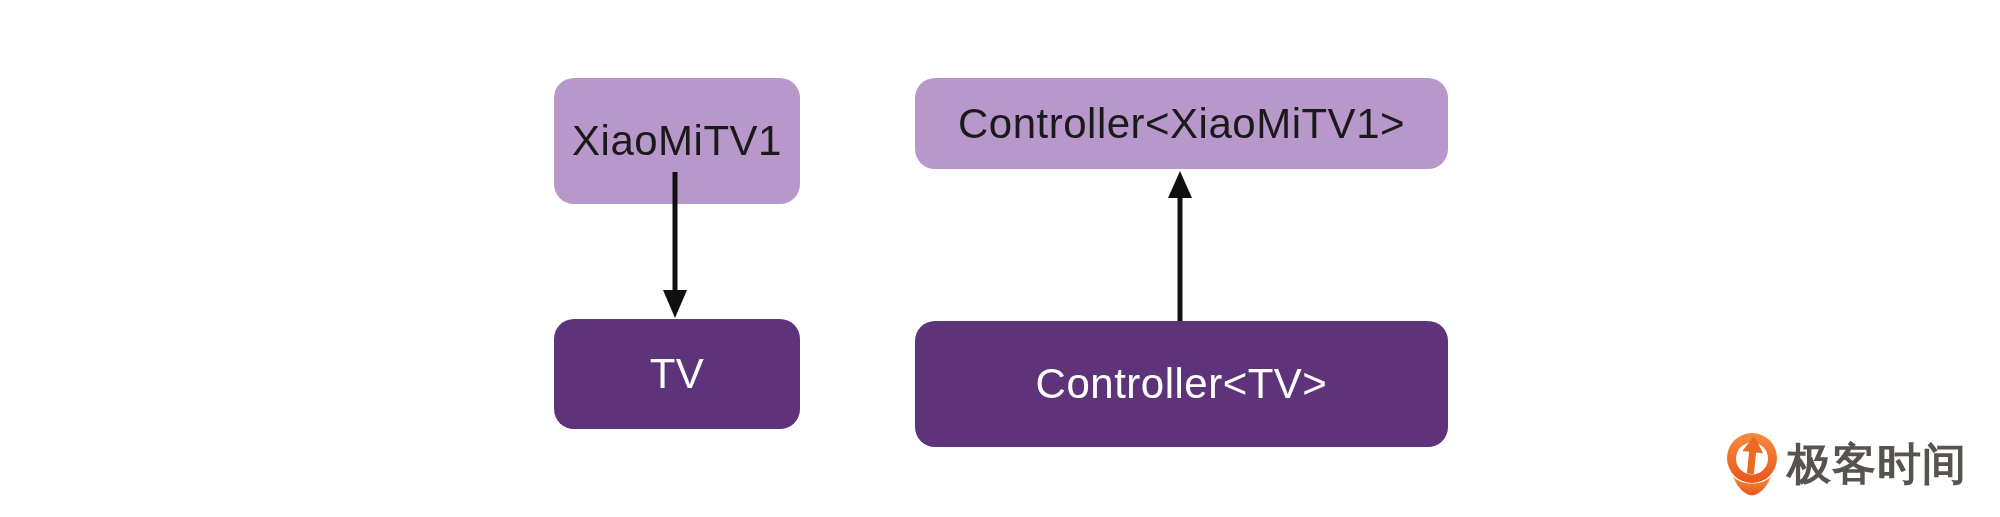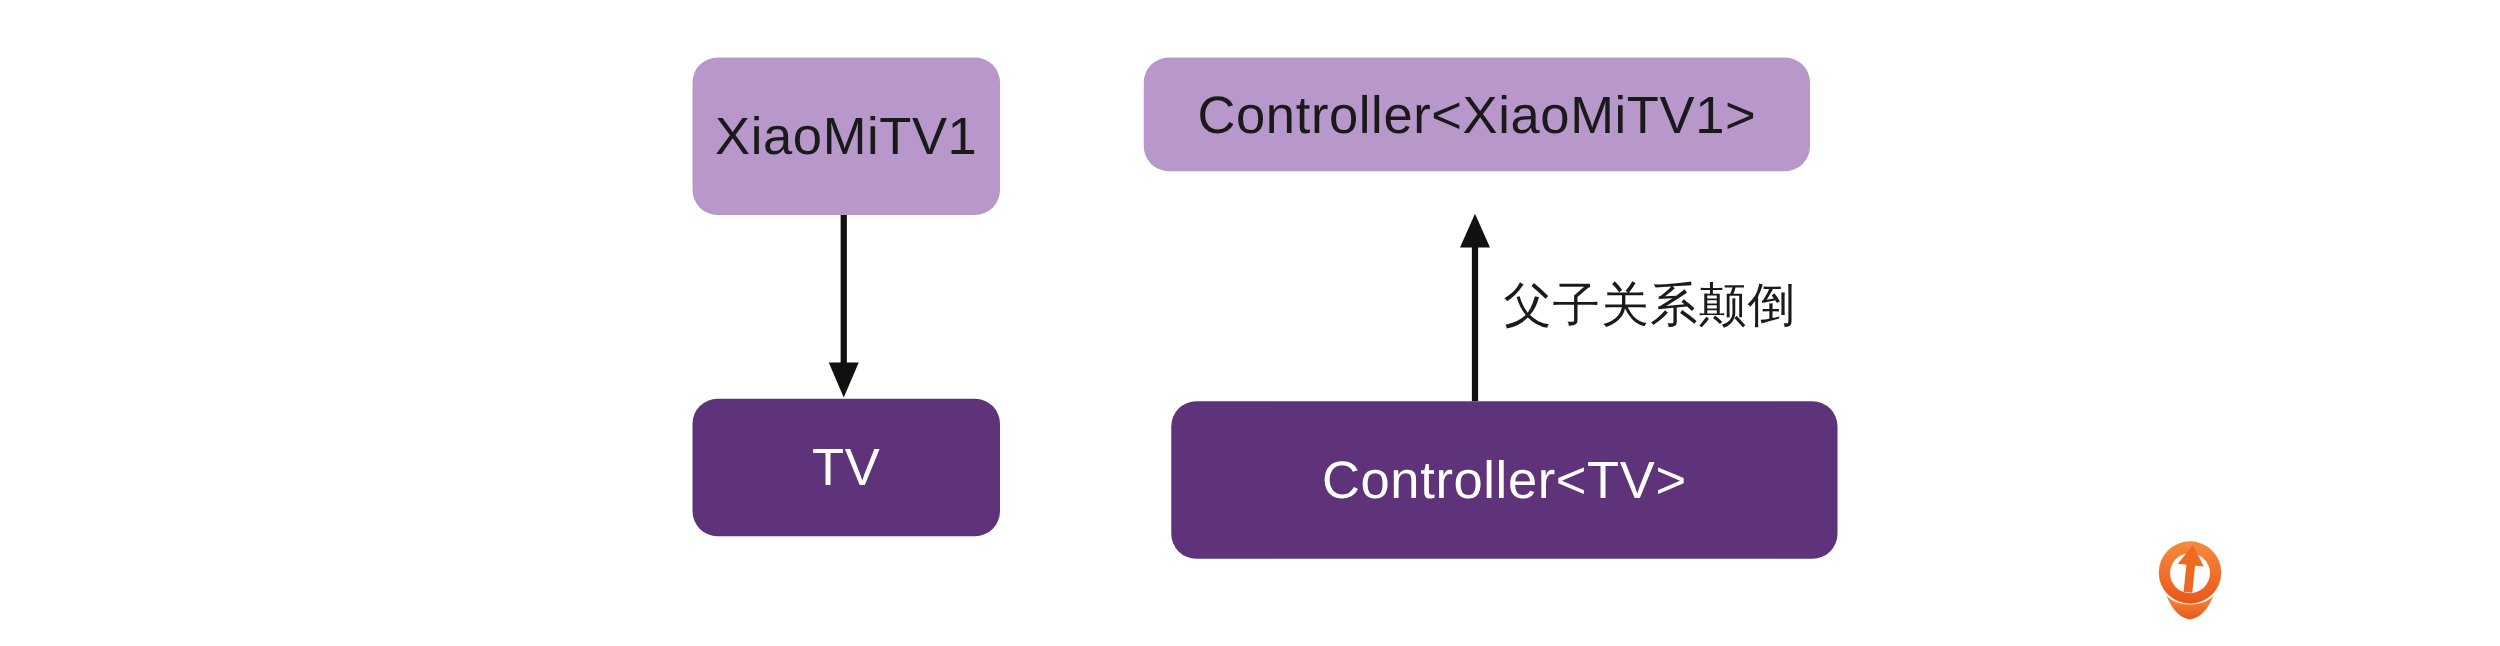--- a/index.html
+++ b/index.html
@@ -17,29 +17,30 @@
     align-items: center;
     justify-content: center;
     border-radius: 20px;
     font-size: 42px;
     letter-spacing: 0.5px;
     white-space: nowrap;
   }
   .node.light {
     background: var(--box-light-purple, #B897CB);
     color: var(--box-text-dark, #1A1A1A);
+    margin-top: 32px;
   }
   .node.dark {
     background: var(--box-dark-purple, #5F3379);
     color: var(--box-text-light, #FFFFFF);
   }
   #node-xiaomitv1        { left: 554px; top: 46px;  width: 246px; height: 126px; }
   #node-tv               { left: 554px; top: 319px; width: 246px; height: 110px; }
   #node-controller-xiaomitv1 { left: 915px; top: 46px;  width: 533px; height: 91px; }
-  #node-controller-tv    { left: 915px; top: 321px; width: 533px; height: 126px; margin-left: 22px; }
+  #node-controller-tv    { left: 915px; top: 321px; width: 533px; height: 126px; }
 
   .arrow-svg { position: absolute; overflow: visible; }
   #arrow-left  { left: 657px;  top: 172px; }
   #arrow-right { left: 1162px; top: 170px; }
   .arrow-line { stroke: var(--arrow-black, #111111); stroke-width: 5; }
   .arrow-head { fill: var(--arrow-black, #111111); }
 
   .arrow-annotation {
     position: absolute;
     left: 1203px;
@@ -82,21 +83,20 @@
 
   <div class="node dark" id="node-tv">TV</div>
 
   <div class="node light" id="node-controller-xiaomitv1">Controller&lt;XiaoMiTV1&gt;</div>
 
   <svg class="arrow-svg" id="arrow-right" width="36" height="151" viewBox="0 0 36 151" aria-hidden="true">
     <line class="arrow-line" x1="18" y1="151" x2="18" y2="25"></line>
     <polygon class="arrow-head" points="6,28 30,28 18,1"></polygon>
   </svg>
 
-  <div class="arrow-annotation">父子关系颠倒</div>
 
   <div class="node dark" id="node-controller-tv">Controller&lt;TV&gt;</div>
 
   <div class="logo">
     <svg class="logo-icon" viewBox="0 0 52 64" aria-hidden="true">
       <defs>
         <linearGradient id="og" x1="0" y1="0" x2="0" y2="1">
           <stop offset="0" stop-color="#F68B3E"></stop>
           <stop offset="1" stop-color="#E9571A"></stop>
         </linearGradient>
@@ -106,15 +106,16 @@
 
       <circle cx="26" cy="26.5" r="16" fill="#ffffff"></circle>
 
       <g transform="rotate(6 26 26)" fill="#ED6A21">
         <polygon points="26,4 36.5,20 15.5,20"></polygon>
         <polygon points="22.5,17 29.5,17 29.5,42 22.5,42"></polygon>
       </g>
 
       <path d="M 7 44 C 14 54 38 54 45 44 C 39 60 30 63 26 63.5 C 22 63 13 60 7 44 Z" fill="url(#og)"></path>
     </svg>
+    <span class="logo-text">极客时间</span>
   </div>
 
 </div>
 
 </body></html>

